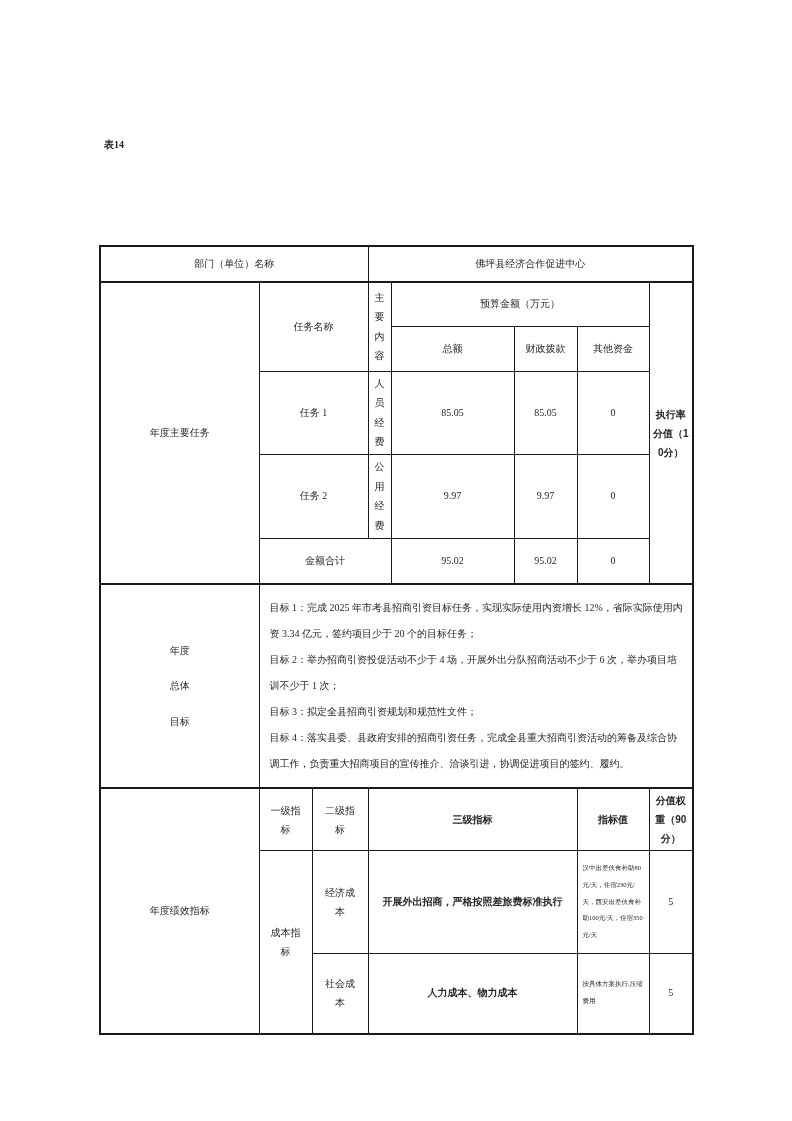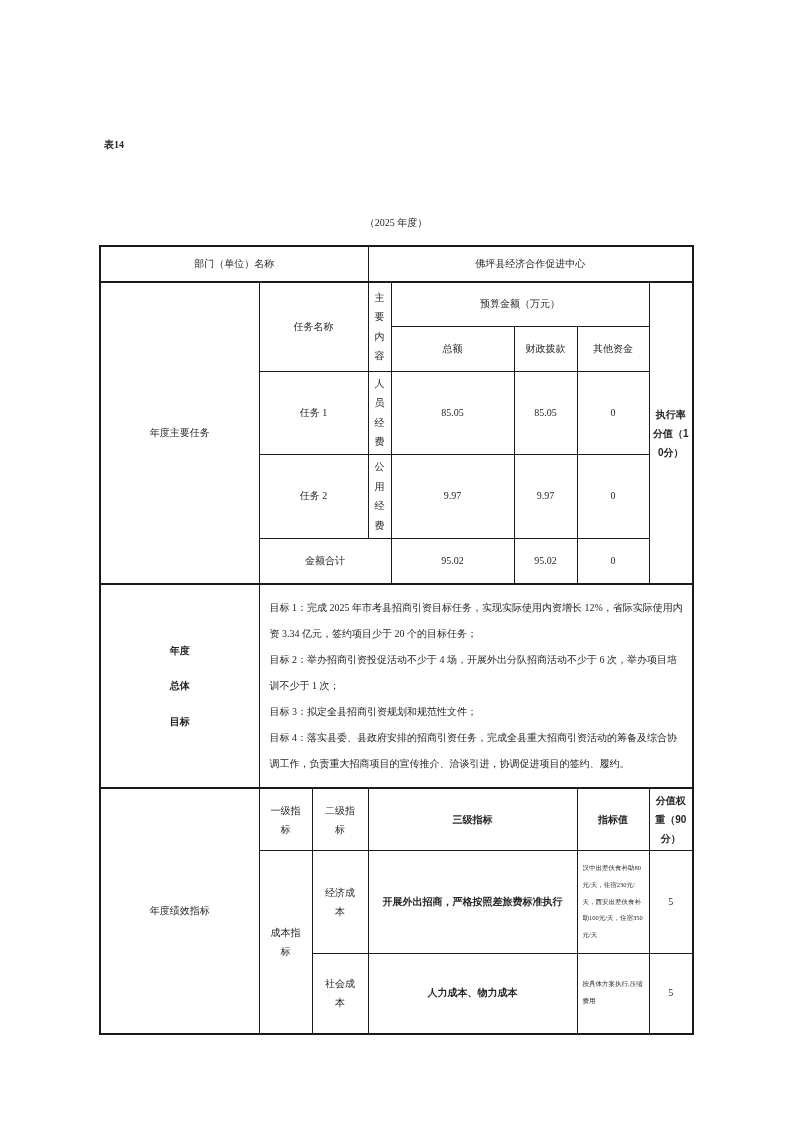--- a/index.html
+++ b/index.html
@@ -75,21 +75,21 @@
   }
 
   .wrap3 { width: 3em; margin: 8px auto; word-break: break-all; line-height: 1.9; }
   .wrapbox { width: 3.6em; margin: 0 auto; word-break: break-all; line-height: 1.9; }
 
   .bold-hei {
     font-family: "Liberation Sans", "DejaVu Sans", sans-serif;
     font-weight: 700;
   }
 
-  .goal-label-cell { vertical-align: middle; font-weight: bold; }
+  .goal-label-cell { vertical-align: middle; }
   .goal-label { width: 2em; margin: 0 auto; line-height: 3.55; word-break: break-all; }
 
   .goals-cell {
     text-align: left !important;
     padding: 10px 8px 10px 10px !important;
     margin-top: 15px;
   }
   .goals-cell p { line-height: 2.6; font-size: 10px; }
 
   .tiny-cell {
@@ -98,21 +98,20 @@
     text-align: left !important;
     padding: 4px 5px !important;
   }
 </style>
 </head>
 <body>
 
 <div class="page">
 
   <div class="table-label">表14</div>
-  <div class="doc-subtitle">（2025 年度）</div>
 
   <table class="main-table">
     <colgroup>
       <col style="width:159px">
       <col style="width:53px">
       <col style="width:56px">
       <col style="width:23px">
       <col style="width:123px">
       <col style="width:63px">
       <col style="width:72px">

